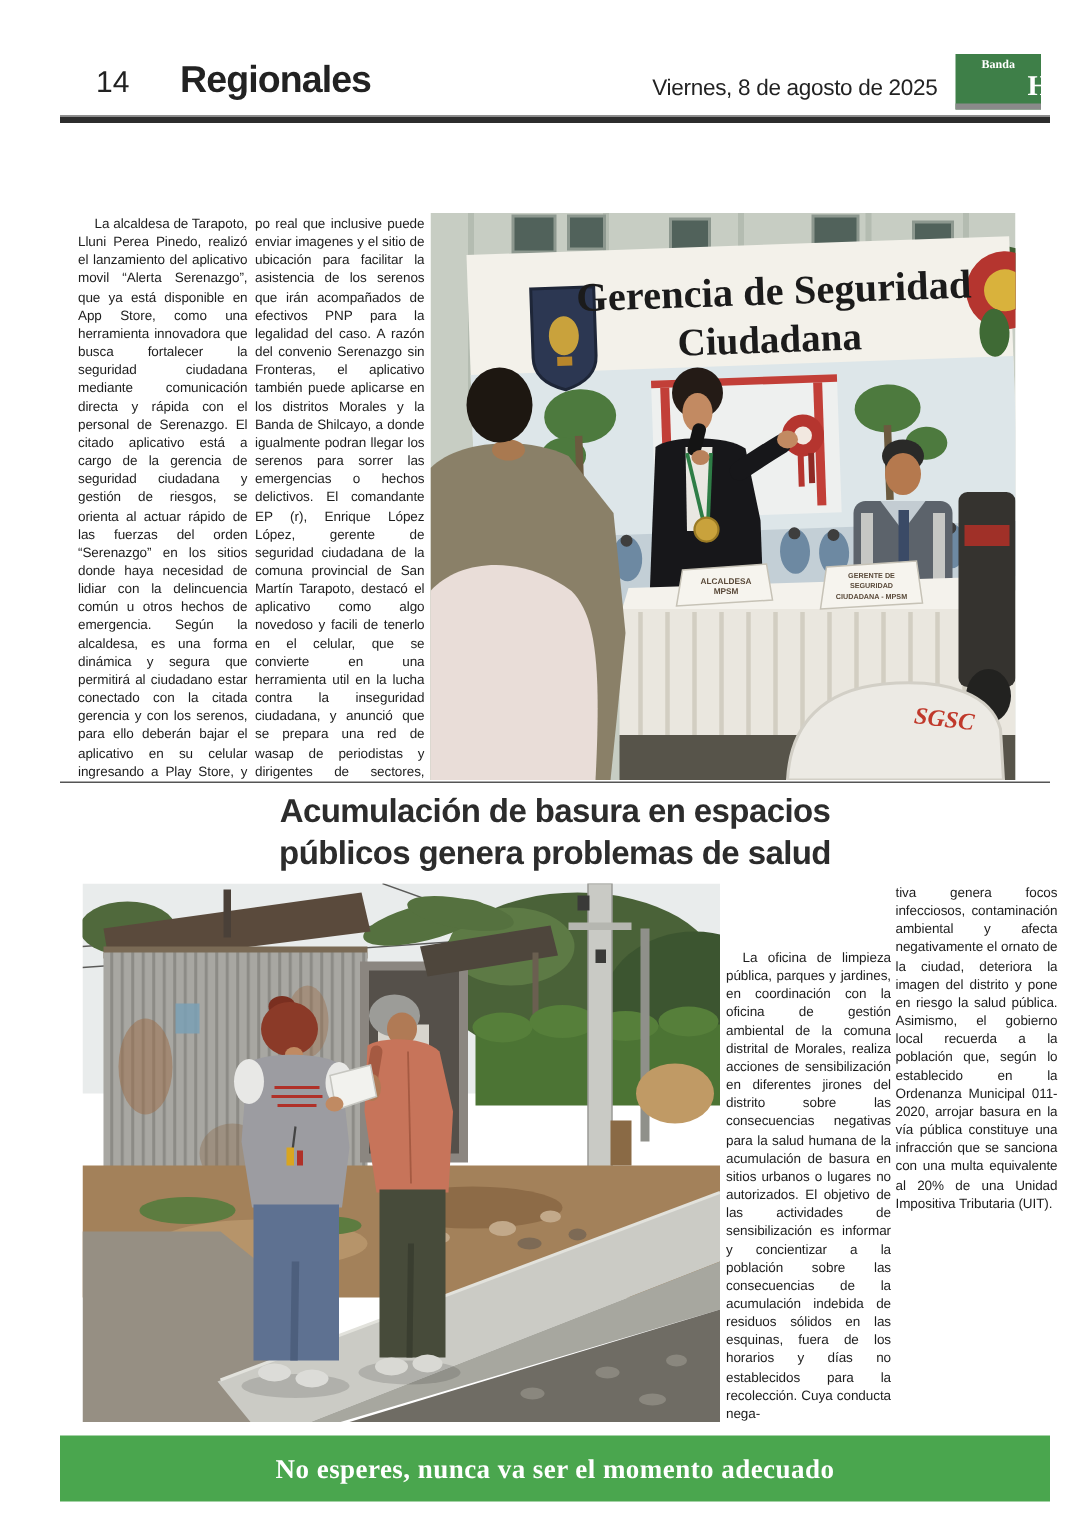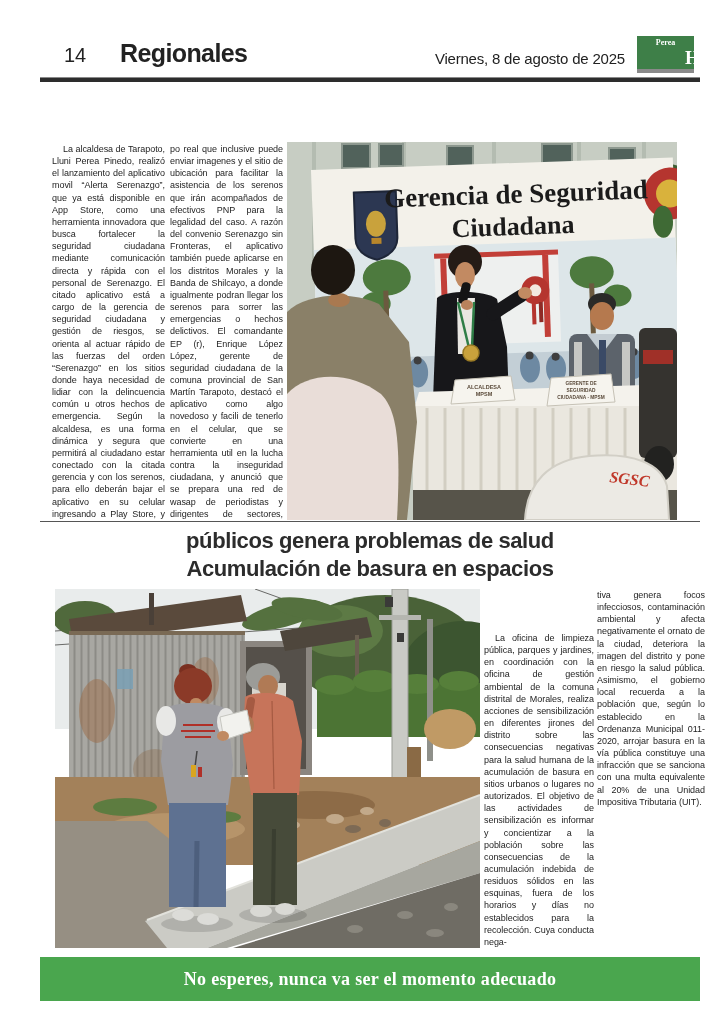--- a/index.html
+++ b/index.html
@@ -43,21 +43,21 @@
 </style>
 </head>
 <body>
 
 <div class="page">
 
   <div class="hdr-num">14</div>
   <div class="hdr-section">Regionales</div>
   <div class="hdr-date">Viernes, 8 de agosto de 2025</div>
   <div class="logo">
-    <div class="logo-top">Perea</div>
+    <div class="logo-top">Banda</div>
     <div class="logo-main">HOY</div>
   </div>
   <div class="hdr-rule"></div>
 
   <div class="col c1 indent">La alcaldesa de Tarapoto, Lluni Perea Pinedo, realizó el lanzamiento del aplicativo movil “Alerta Serenazgo”, que ya está disponible en App Store, como una herramienta innovadora que busca fortalecer la seguridad ciudadana mediante comunicación directa y rápida con el personal de Serenazgo. El citado aplicativo está a cargo de la gerencia de seguridad ciudadana y gestión de riesgos, se orienta al actuar rápido de las fuerzas del orden “Serenazgo” en los sitios donde haya necesidad de lidiar con la delincuencia común u otros hechos de emergencia. Según la alcaldesa, es una forma dinámica y segura que permitirá al ciudadano estar conectado con la citada gerencia y con los serenos, para ello deberán bajar el aplicativo en su celular ingresando a Play Store, y sucesivamente cumplir algunos requisitos propios para el registro correspondiente. El aplicativo funciona en riem-</div>
   <div class="col c2">po real que inclusive puede enviar imagenes y el sitio de ubicación para facilitar la asistencia de los serenos que irán acompañados de efectivos PNP para la legalidad del caso. A razón del convenio Serenazgo sin Fronteras, el aplicativo también puede aplicarse en los distritos Morales y la Banda de Shilcayo, a donde igualmente podran llegar los serenos para sorrer las emergencias o hechos delictivos. El comandante EP (r), Enrique López López, gerente de seguridad ciudadana de la comuna provincial de San Martín Tarapoto, destacó el aplicativo como algo novedoso y facili de tenerlo en el celular, que se convierte en una herramienta util en la lucha contra la inseguridad ciudadana, y anunció que se prepara una red de wasap de periodistas y dirigentes de sectores, barrios u otros de la ciudad.</div>
 
   <div class="photo1">
     <svg viewBox="0 0 390 378" preserveAspectRatio="none">
 
@@ -219,22 +219,22 @@
       <g>
         <path d="M238,378 C240,340 262,318 302,314 C347,310 374,322 380,344 L382,378 Z" fill="#eceae4" stroke="#d2cfc6" stroke-width="2"></path>
         <text x="322" y="340" transform="rotate(7 322 340)" font-family="Liberation Serif, serif" font-style="italic" font-weight="bold" font-size="16" fill="#c0392b">SGSC</text>
       </g>
     </svg>
   </div>
 
   <div class="divider"></div>
 
   <div class="headline headline2">
+    <div>Acumulación de basura en espacios</div>
     <div>públicos genera problemas de salud</div>
-    <div>Acumulación de basura en espacios</div>
   </div>
 
   <div class="photo2">
     <svg viewBox="0 0 425 359" preserveAspectRatio="none">
       <defs>
         <pattern id="corr" width="7" height="10" patternUnits="userSpaceOnUse">
           <rect width="7" height="10" fill="#a8a7a2"></rect>
           <rect x="4.5" width="2" height="10" fill="#8c8b86"></rect>
         </pattern>
       </defs>

